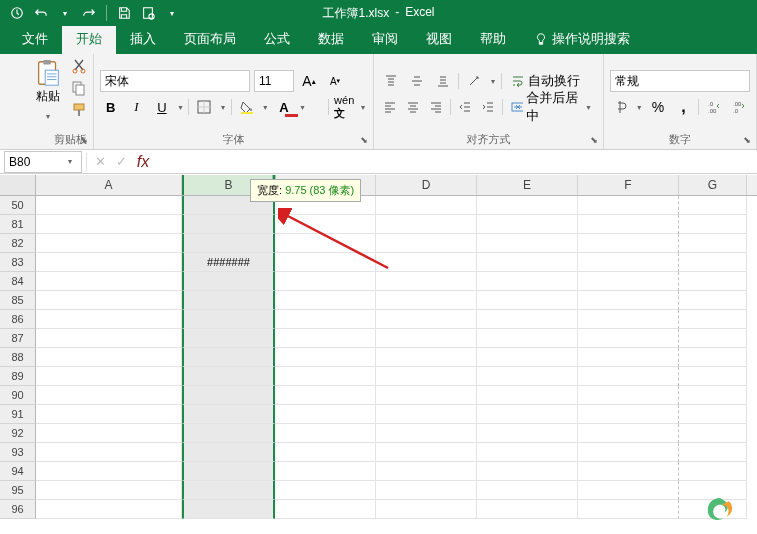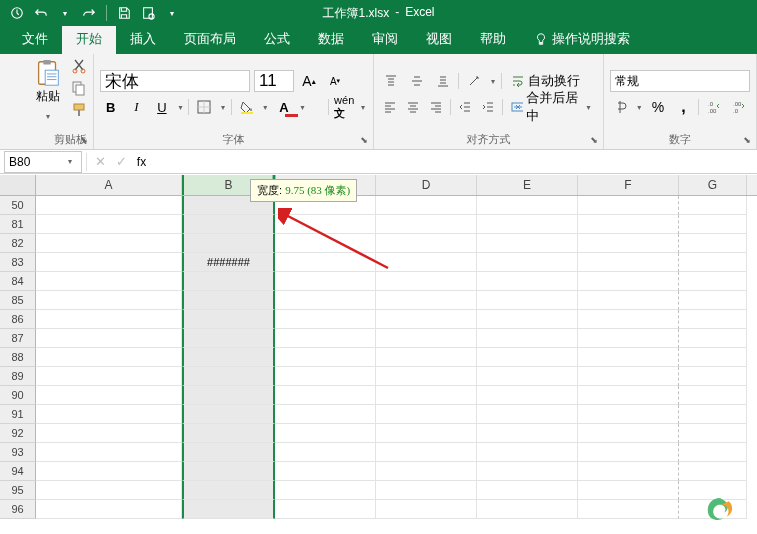--- a/index.html
+++ b/index.html
@@ -29,21 +29,21 @@
 
 
 .clipboard{width:94px;align-items:flex-end;}
 .paste-big{display:flex;flex-direction:column;align-items:center;width:38px;}
 .paste-ic{width:30px;height:30px;}
 .mini-col{display:flex;flex-direction:column;gap:6px;}
 .mini-ic{width:16px;height:16px;}
 
 
 .font-group{width:280px;}
-.font-sel{height:22px;border:1px solid #c8c8c8;background:#fff;font-size:17px;padding:0 4px;}
+.font-sel{height:22px;border:1px solid #c8c8c8;background:#fff;font-size:12px;padding:0 4px;}
 .font-name{width:150px;}
 .font-size{width:40px;}
 .sq-btn{width:22px;height:22px;display:flex;align-items:center;justify-content:center;border:1px solid transparent;cursor:pointer;font-size:13px;}
 .drop-tri{width:8px;height:22px;display:flex;align-items:center;justify-content:center;font-size:8px;color:#666;}
 .inc-a{font-size:14px;}
 .dec-a{font-size:10px;}
 
 
 .align-group{width:230px;}
 .align-body{height:56px;}
@@ -52,25 +52,25 @@
 .num-group{flex:1;min-width:0;}
 .num-sel{height:22px;border:1px solid #c8c8c8;background:#fff;font-size:12px;padding:0 4px;width:100%;}
 
 .launcher{position:absolute;bottom:3px;right:3px;width:12px;height:12px;font-size:9px;color:#666;display:flex;align-items:center;justify-content:center;cursor:pointer;}
 
 
 .formula-row{height:24px;display:flex;align-items:center;border-bottom:1px solid #d0d0d0;background:#fff;}
 .name-box{width:78px;height:22px;border:1px solid #c8c8c8;margin:0 4px;display:flex;align-items:center;padding:0 4px;font-size:12px;}
 .name-drop{width:14px;text-align:center;color:#666;font-size:8px;}
 .fx-btns{display:flex;align-items:center;gap:10px;padding:0 8px;color:#bdbdbd;}
-.fx-lbl{color:#000000;font-size:12px;}
+.fx-lbl{font-style:italic;color:#7f1d1d;font-size:16px;}
 
 
 .col-tooltip{position:absolute;left:250px;top:179px;background:#ffffe5;border:1px solid #aaa;padding:3px 6px;font-size:11px;z-index:20;white-space:nowrap;}
-.col-tooltip .num{color:#1a8a1a;font-family:Liberation Serif, serif;}
+.col-tooltip .num{color:#1a8a1a;}
 
 
 .grid-wrap{position:absolute;top:175px;left:0;right:0;bottom:0;}
 .col-headers{height:21px;display:flex;border-bottom:1px solid #b7b7b7;background:#f0f0f0;}
 .corner{width:36px;border-right:1px solid #b7b7b7;background:#e8e8e8;}
 .ch{border-right:1px solid #d4d4d4;text-align:center;font-size:12px;color:#444;display:flex;align-items:center;justify-content:center;background:#eeeeee;}
 .ch.colA{width:146px;}
 .ch.colB{width:93px;background:#d8ead8;border-left:2px solid #1e8a4a;border-right:2px solid #1e8a4a;position:relative;}
 .ch.colB::after{content:"";position:absolute;right:-3px;top:0;width:4px;height:100%;background:rgba(30,138,74,.4);}
 .ch.std{width:101px;}

